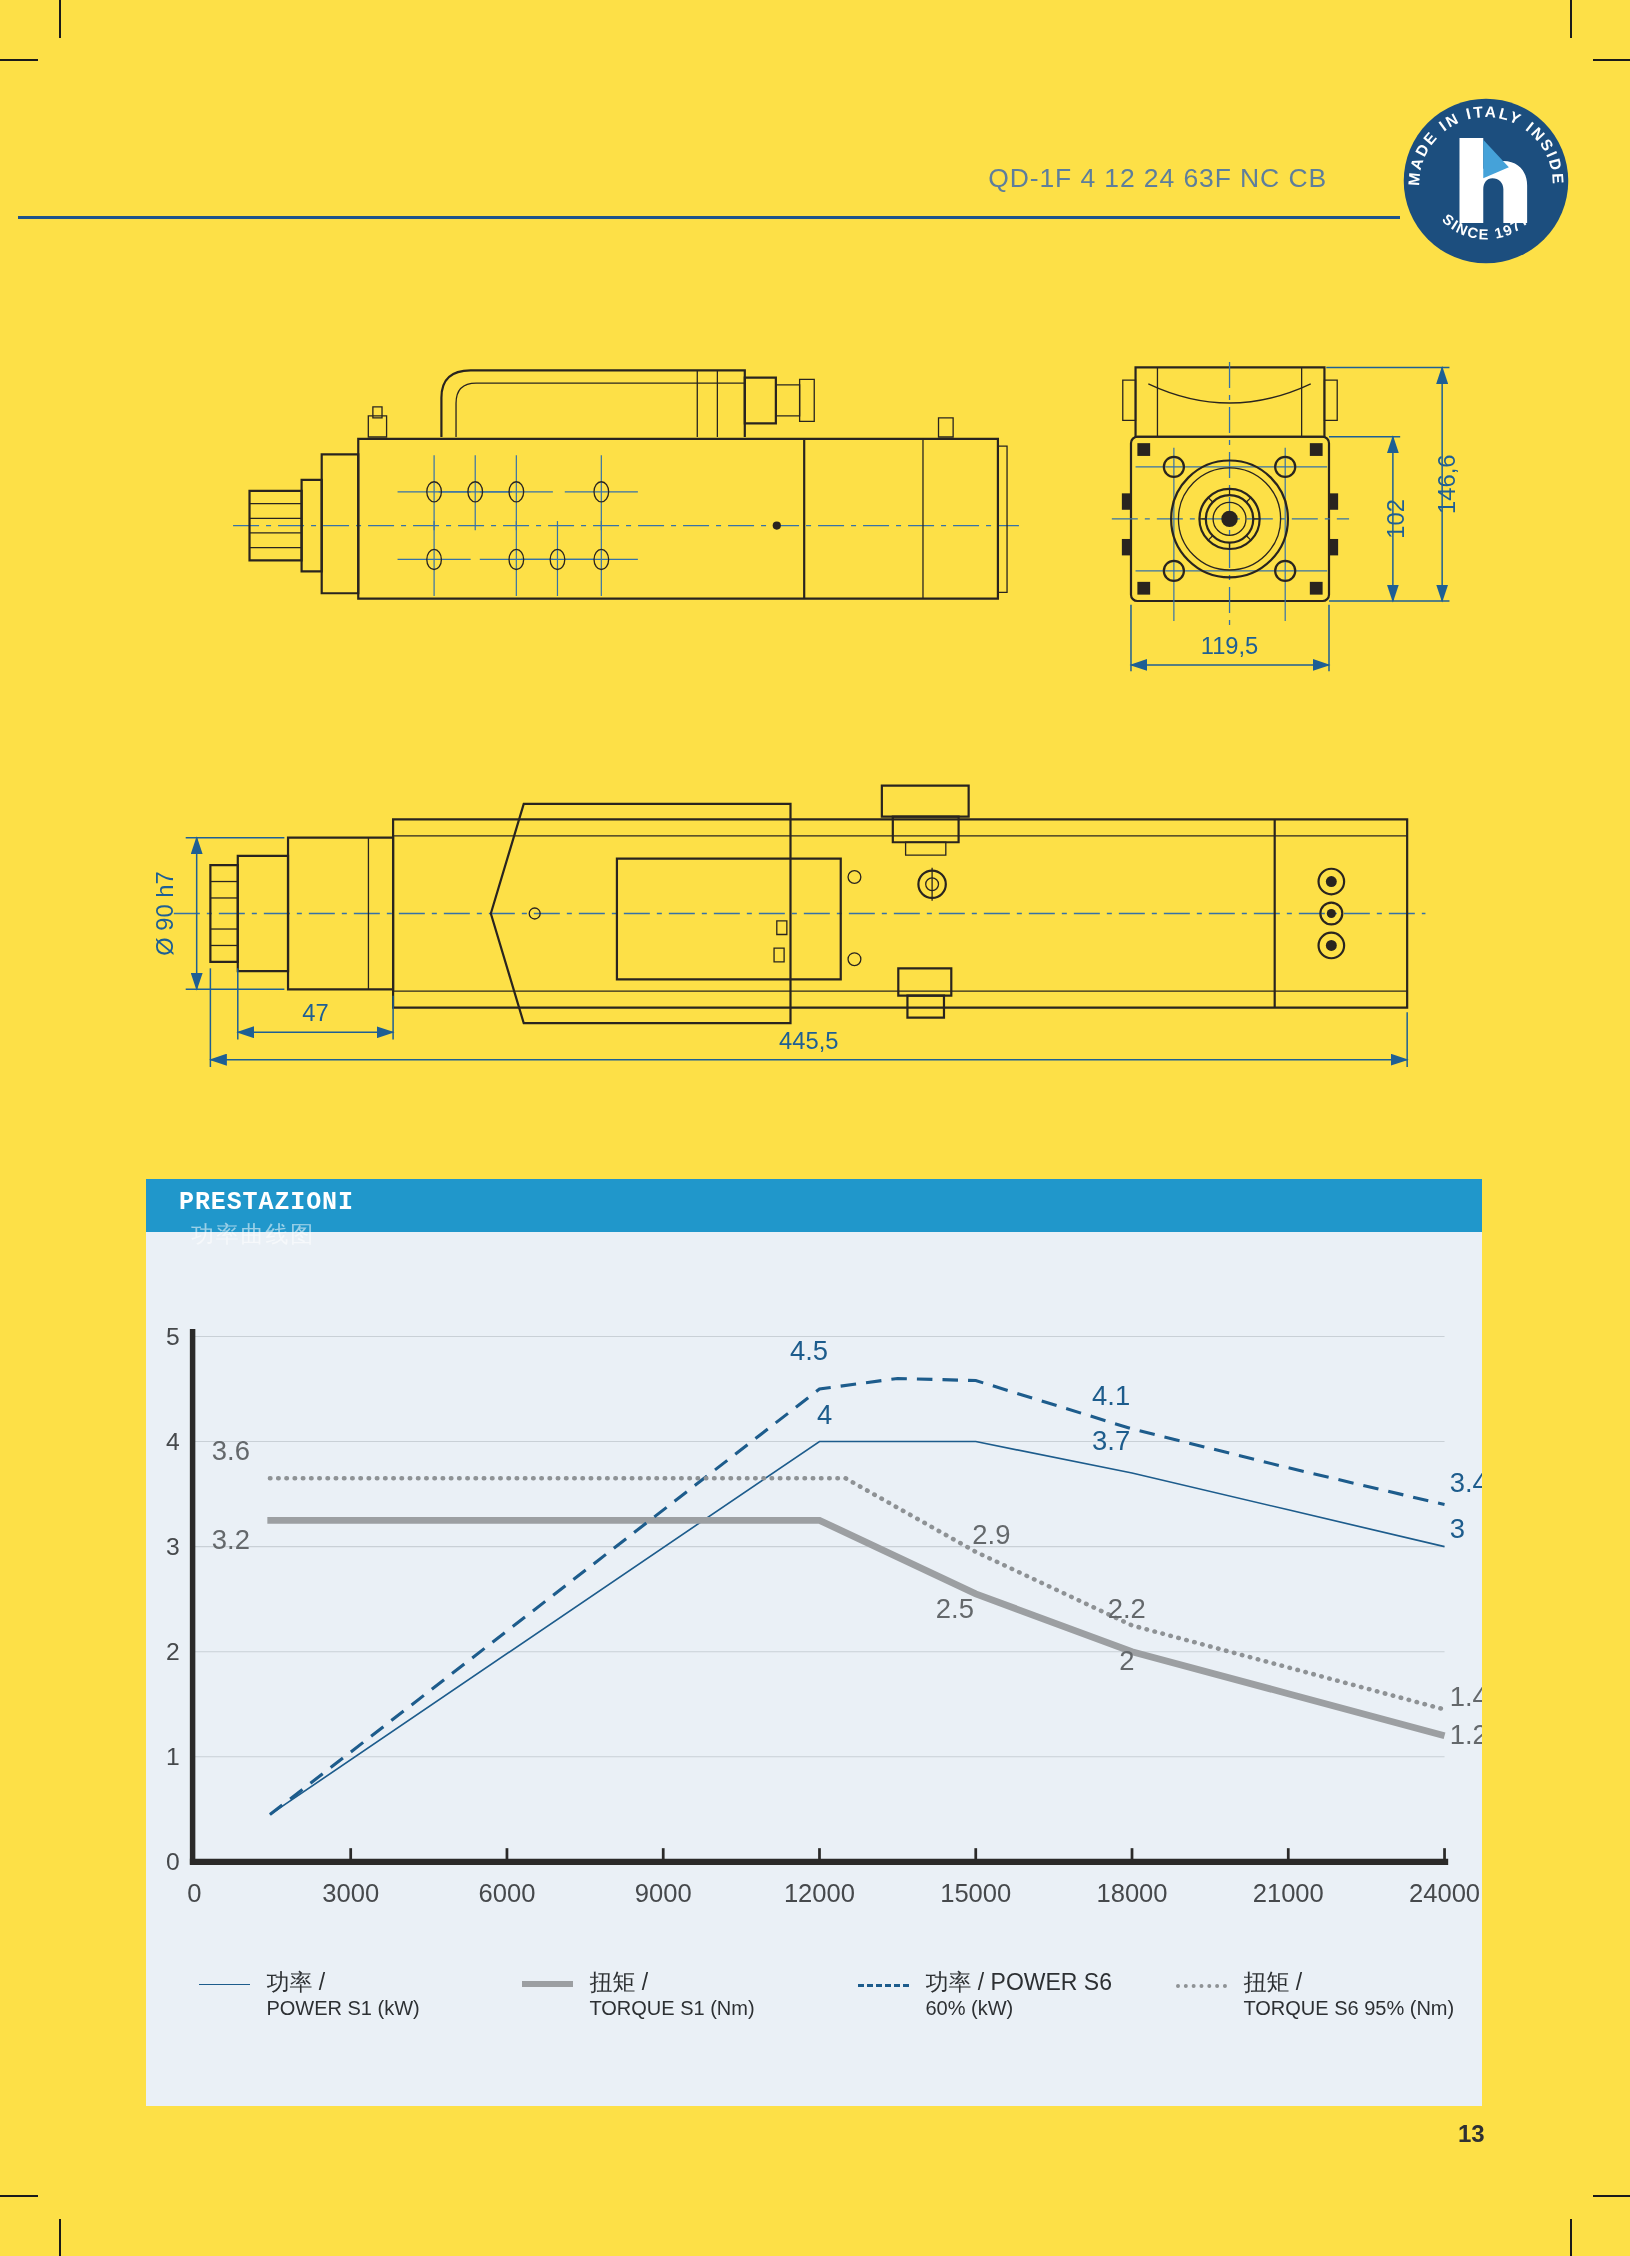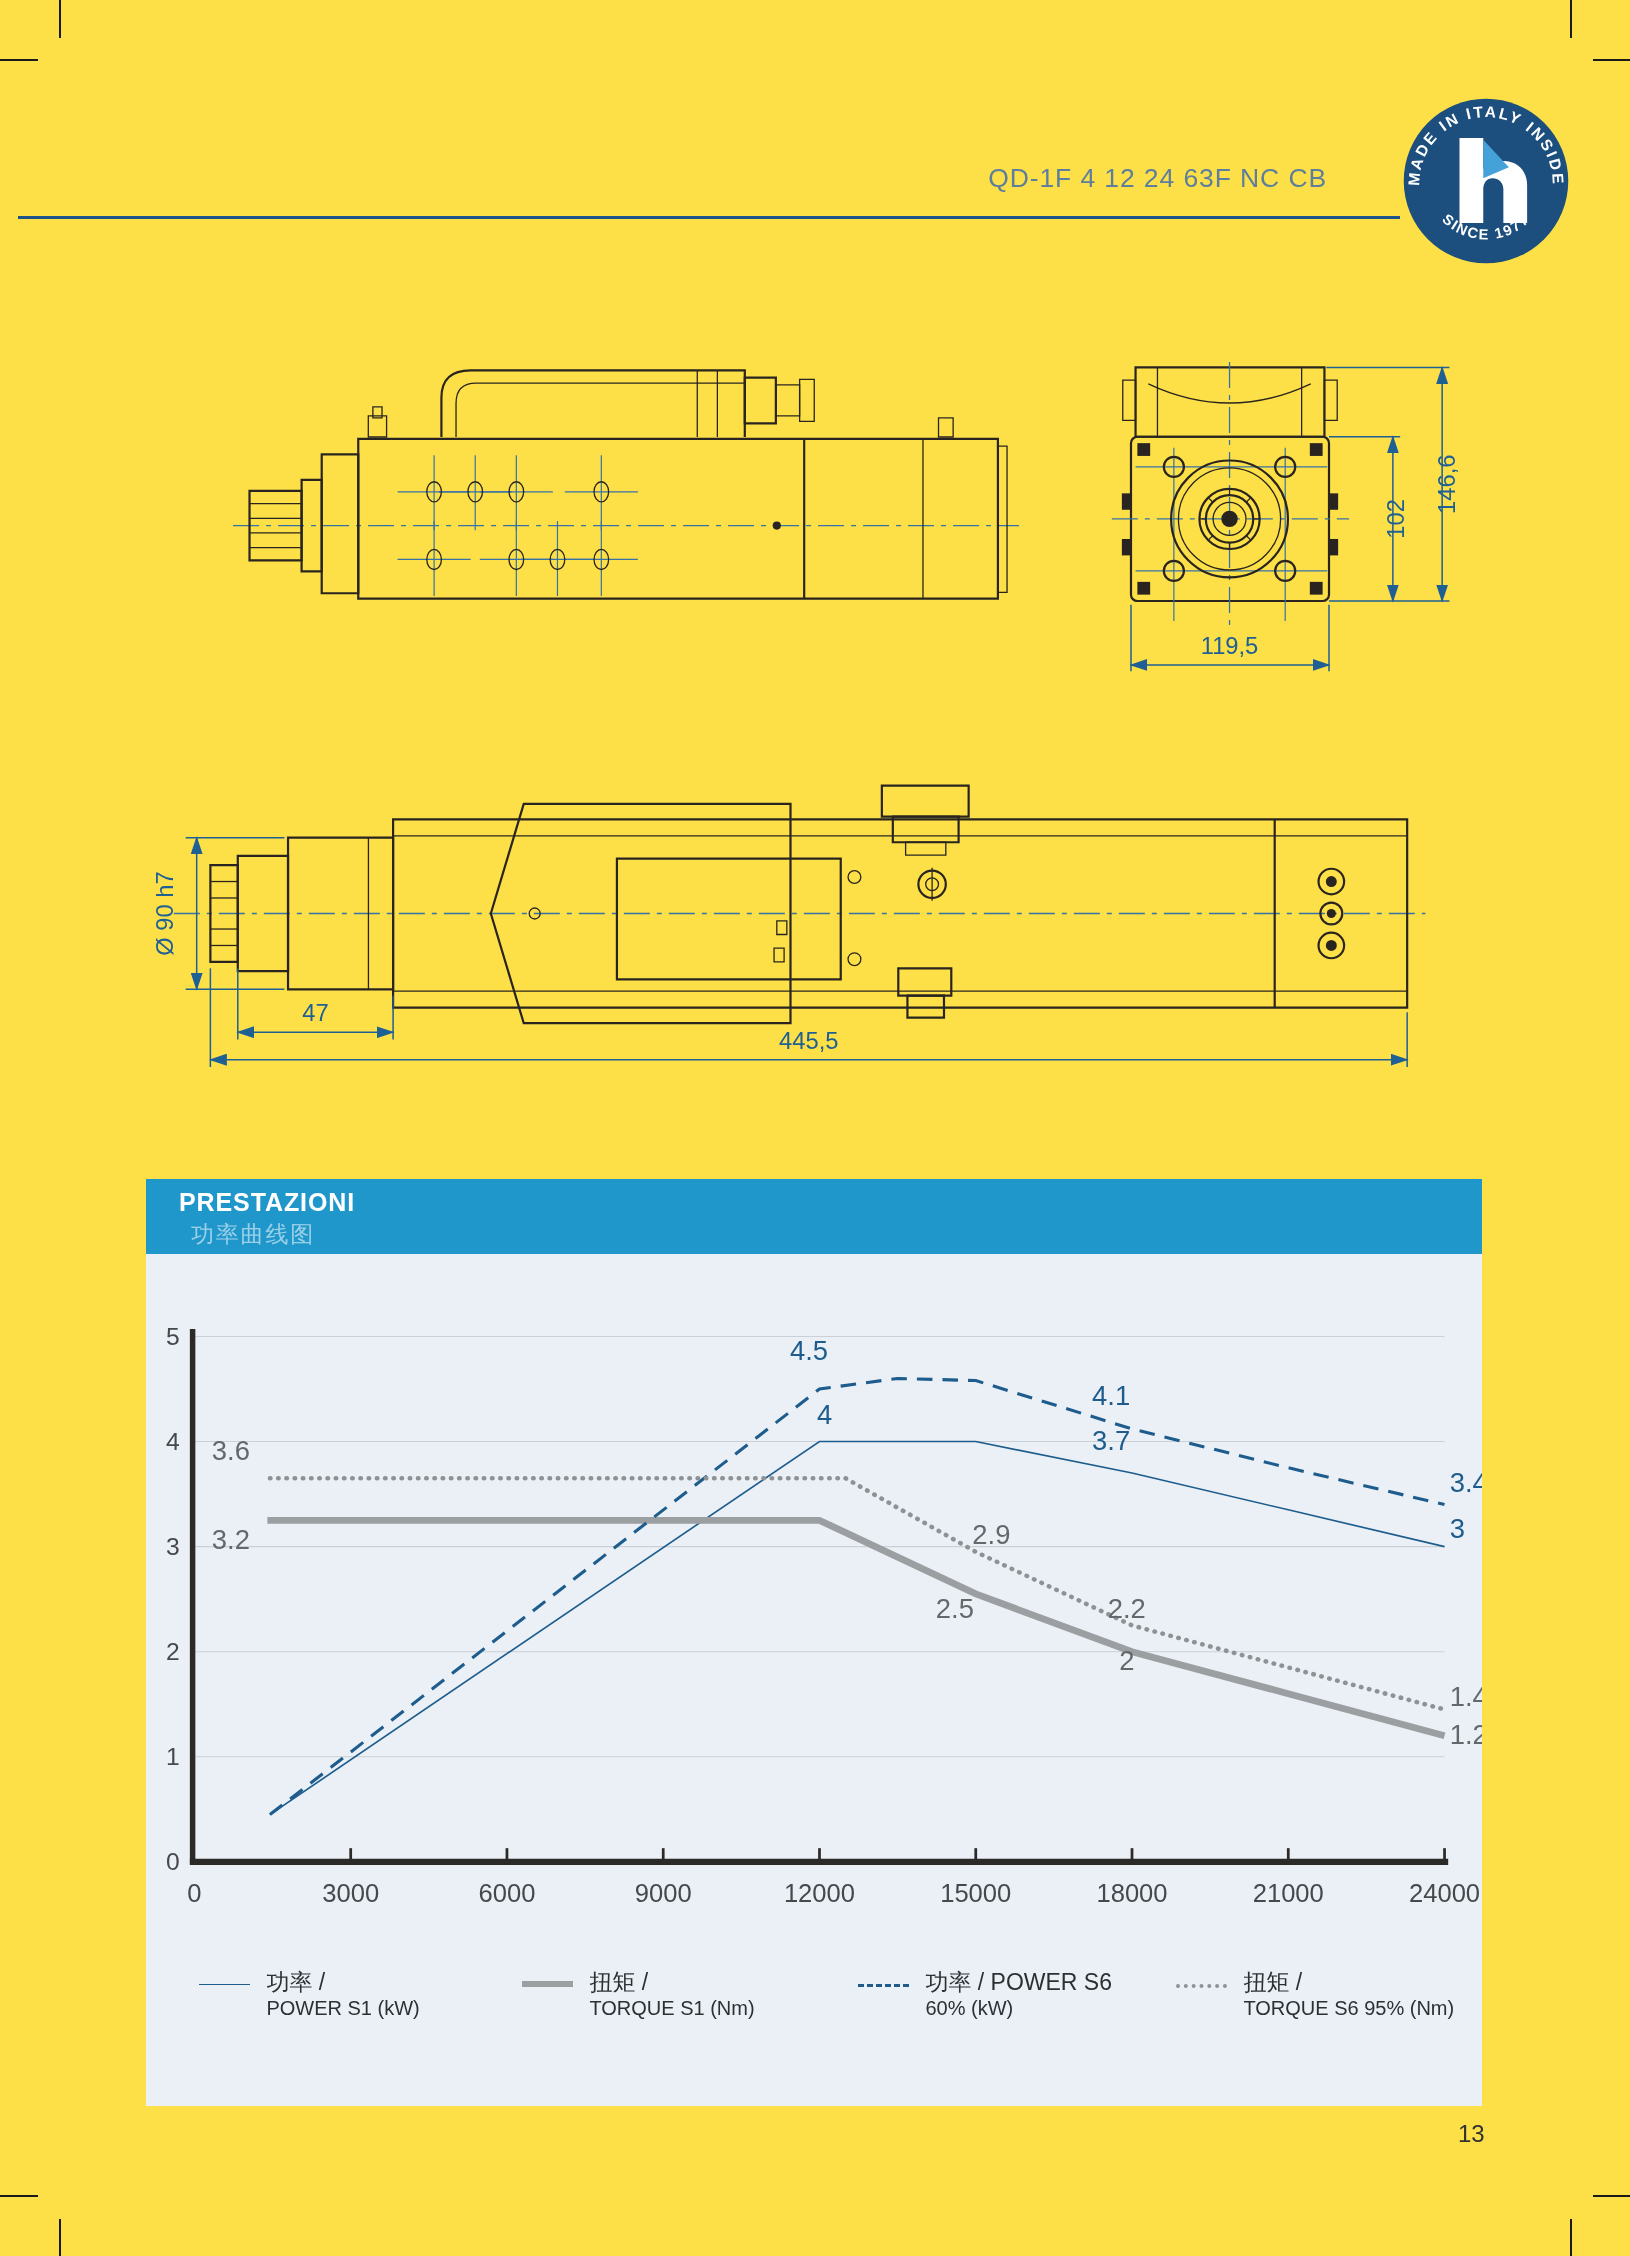--- a/index.html
+++ b/index.html
@@ -23,39 +23,39 @@
   .ink   { stroke:#29241f; fill:none; stroke-width:2.2; }
   .ink-t { stroke:#29241f; fill:none; stroke-width:1.3; }
   .ink-f { fill:#29241f; stroke:none; }
   .blue  { stroke:#3672a8; fill:none; stroke-width:1.2; }
   .bluecl{ stroke:#3672a8; fill:none; stroke-width:1.3; stroke-dasharray:26 7 5 7; }
   .dim   { stroke:#1e5f94; fill:none; stroke-width:1.5; }
   .dimtxt{ fill:#1e5f94; font-size:26px; font-family:"Liberation Sans",sans-serif; }
 
   
   .panel { position:absolute; left:146px; top:1179px; width:1336px; height:927px; background:#eaf0f6; }
-  .panel-band { position:absolute; left:146px; top:1179px; width:1336px; height:75px; background:#2097cb;
-                padding:9.1px 0 0 33px; }
+  .panel-band { position:absolute; left:146px; top:1179px; width:1336px; height:53px; background:#2097cb;
+                padding:9.1px 0 0 33px;font-family:Liberation Mono, monospace; }
   .panel-title { color:#ffffff; font-size:25px; font-weight:bold; letter-spacing:0.9px; }
   .panel-subtitle { color:rgba(255,255,255,0.55); font-size:23px; margin-top:1.8px; letter-spacing:1.8px;margin-left:12px; }
 
   #chart { position:absolute; left:146px; top:1254px; }
   #chart text { font-family:"Liberation Sans",sans-serif; }
 
   .legend { position:absolute; left:146px; top:1957px; width:1336px; height:110px; }
   .legend-item { position:absolute; top:12px; display:flex; }
   .legend-sw { width:51px; height:0; margin-right:16.4px; margin-top:14.6px; flex:none; }
   .sw-solid-thin  { border-top:1.8px solid #1d5c8c; }
   .sw-solid-thick { border-top:6.4px solid #9c9fa2; margin-top:12px; }
   .sw-dashed      { border-top:3.7px dashed #1d5c8c; }
   .sw-dotted      { border-top:4.6px dotted #8e9295; }
   .legend-zh { font-size:23px; color:#2d3033; line-height:27.4px; white-space:nowrap; }
   .legend-en { font-size:20px; color:#2d3033; line-height:25px; white-space:nowrap; }
 
-  .page-number { position:absolute; left:1458px; top:2120px; font-size:24px; font-weight:normal; color:#2f3133; }
+  .page-number { position:absolute; left:1458px; top:2120px; font-size:24px; font-weight:bold; color:#2f3133; }
 </style>
 </head>
 <body>
 
 <div class="page">
 
   <div class="cropmark" style="left:59px;top:0;width:1.8px;height:38px"></div>
   <div class="cropmark" style="left:0;top:59px;width:38px;height:1.8px"></div>
   <div class="cropmark" style="left:1570px;top:0;width:1.8px;height:38px"></div>
   <div class="cropmark" style="left:1593px;top:59px;width:38px;height:1.8px"></div>

